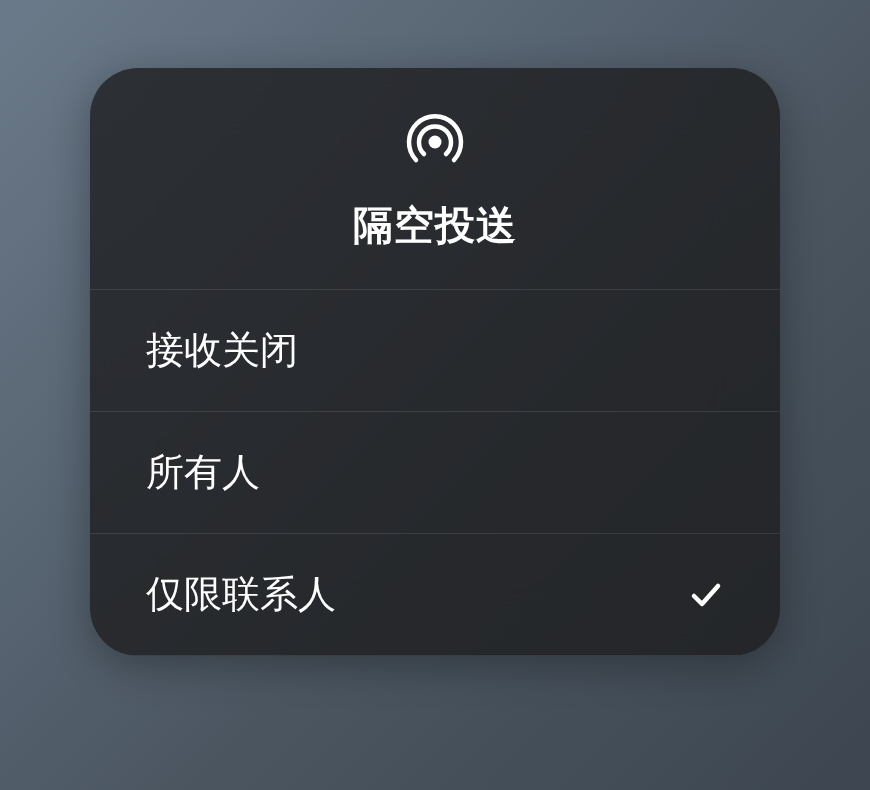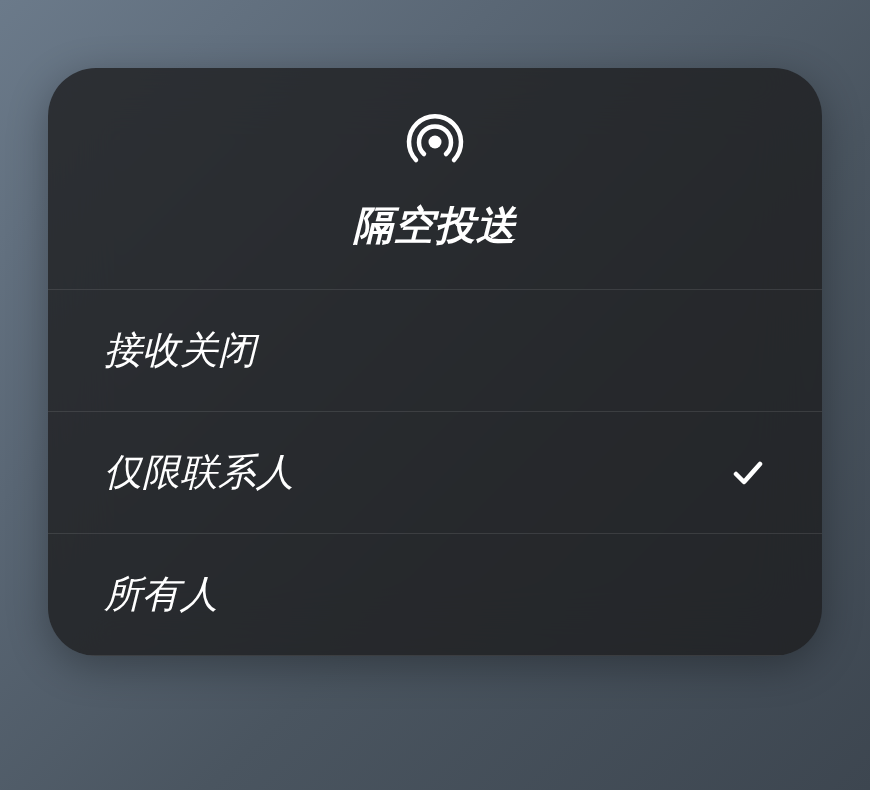--- a/index.html
+++ b/index.html
@@ -14,27 +14,26 @@
       background: linear-gradient(135deg, #6b7a8a 0%, #5a6775 30%, #4a5560 60%, #3d4650 100%);
       display: flex;
       align-items: flex-start;
       justify-content: center;
       padding-top: 68px;
       font-family: -apple-system, BlinkMacSystemFont, "SF Pro Text", "Helvetica Neue", "PingFang SC", "Microsoft YaHei", sans-serif;
       overflow: hidden;
     }
 
     .panel {
-      width: 774px;
+      width: 690px;
       background: rgba(28, 28, 30, 0.78);
       backdrop-filter: blur(30px);
       border-radius: 48px;
       overflow: hidden;
       box-shadow: 0 10px 40px rgba(0, 0, 0, 0.3);
-      font-style: italic;
     }
 
     .header {
       display: flex;
       flex-direction: column;
       align-items: center;
       padding: 40px 0 36px 0;
       border-bottom: 1px solid rgba(255, 255, 255, 0.1);
     }
 
@@ -107,30 +106,30 @@
     <div class="option">
       <span class="option-label">接收关闭</span>
       <span class="checkmark hidden">
         <svg width="36" height="36" viewBox="0 0 36 36" fill="none">
           <path d="M 6 19 L 14 27 L 30 9" stroke="#ffffff" stroke-width="4.5" fill="none" stroke-linecap="round" stroke-linejoin="round"></path>
         </svg>
       </span>
     </div>
 
     <div class="option">
-      <span class="option-label">仅限联系人</span>
-      <span class="checkmark">
+      <span class="option-label">所有人</span>
+      <span class="checkmark hidden">
         <svg width="36" height="36" viewBox="0 0 36 36" fill="none">
           <path d="M 6 19 L 14 27 L 30 9" stroke="#ffffff" stroke-width="4.5" fill="none" stroke-linecap="round" stroke-linejoin="round"></path>
         </svg>
       </span>
     </div>
 
     <div class="option">
-      <span class="option-label">所有人</span>
-      <span class="checkmark hidden">
+      <span class="option-label">仅限联系人</span>
+      <span class="checkmark">
         <svg width="36" height="36" viewBox="0 0 36 36" fill="none">
           <path d="M 6 19 L 14 27 L 30 9" stroke="#ffffff" stroke-width="4.5" fill="none" stroke-linecap="round" stroke-linejoin="round"></path>
         </svg>
       </span>
     </div>
   </div>
 </div>
 
 </body></html>

